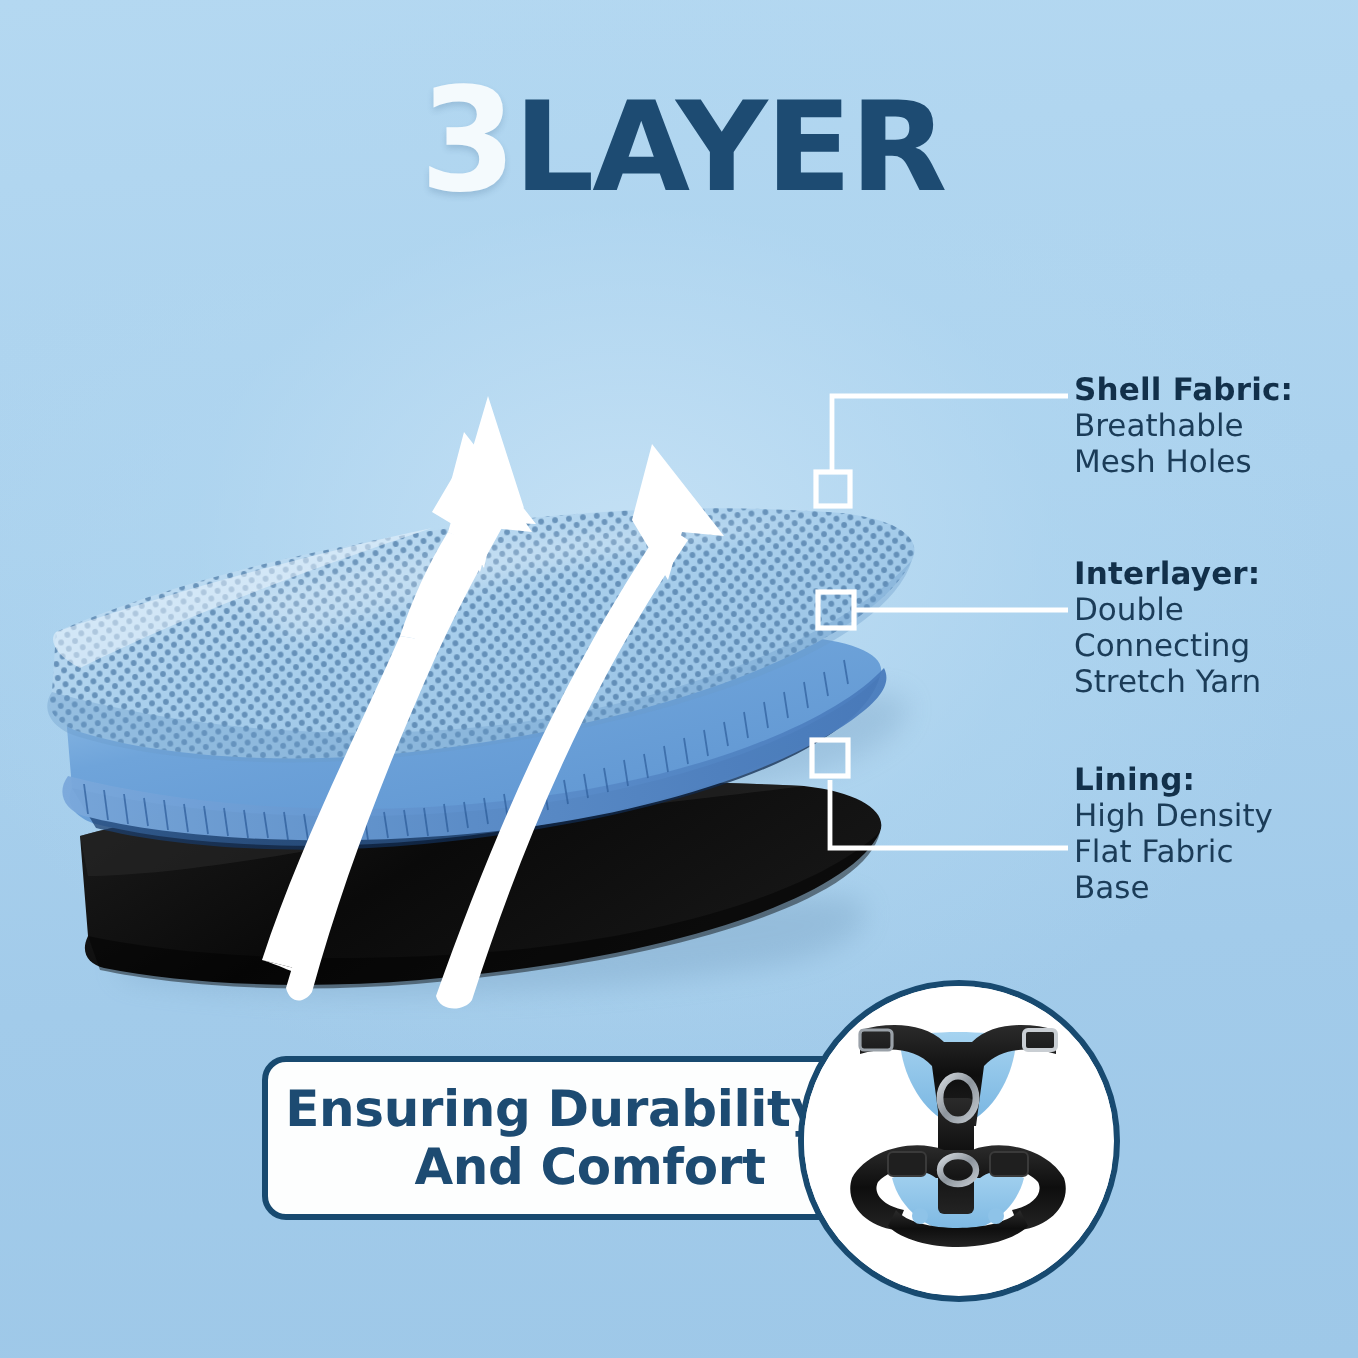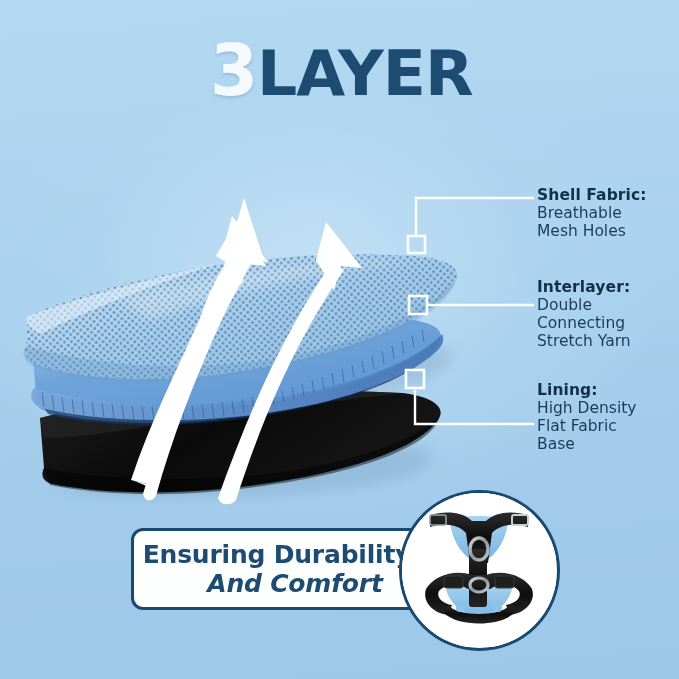--- a/index.html
+++ b/index.html
@@ -119,21 +119,21 @@
     align-items: center;
     justify-content: center;
     text-align: center;
     color: #1d4b72;
     font-family: "DejaVu Sans", sans-serif;
     font-weight: 700;
     font-size: 25px;
     line-height: 1.18;
     letter-spacing: -0.2px;
   }
-  .banner-text .ln2 { padding-left: 36px; font-style: italic; }
+  .banner-text .ln2 { padding-left: 36px; }
 
   .photo-circle {
     position: absolute;
     left: 399px;
     top: 490px;
     width: 161px;
     height: 161px;
     border-radius: 50%;
     background: #ffffff;
     border: 3.5px solid #184a70;

